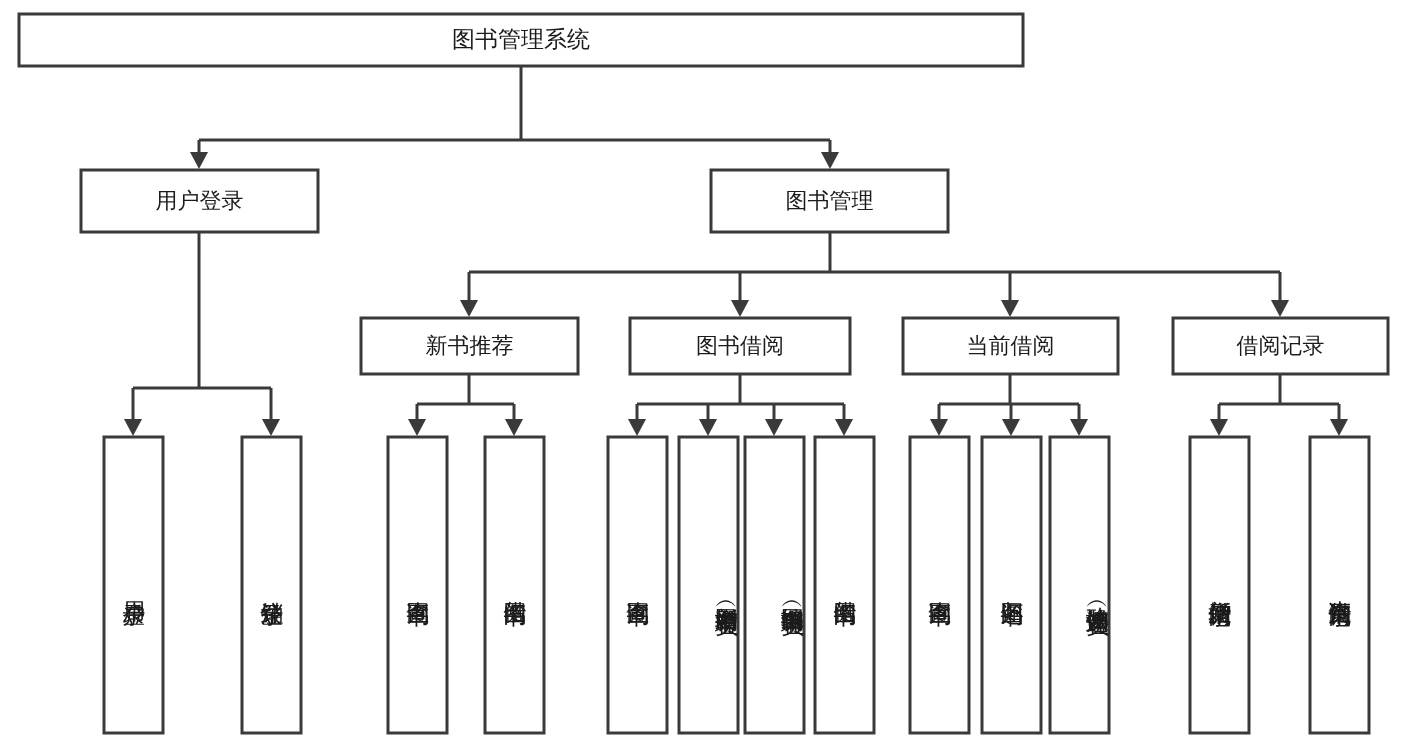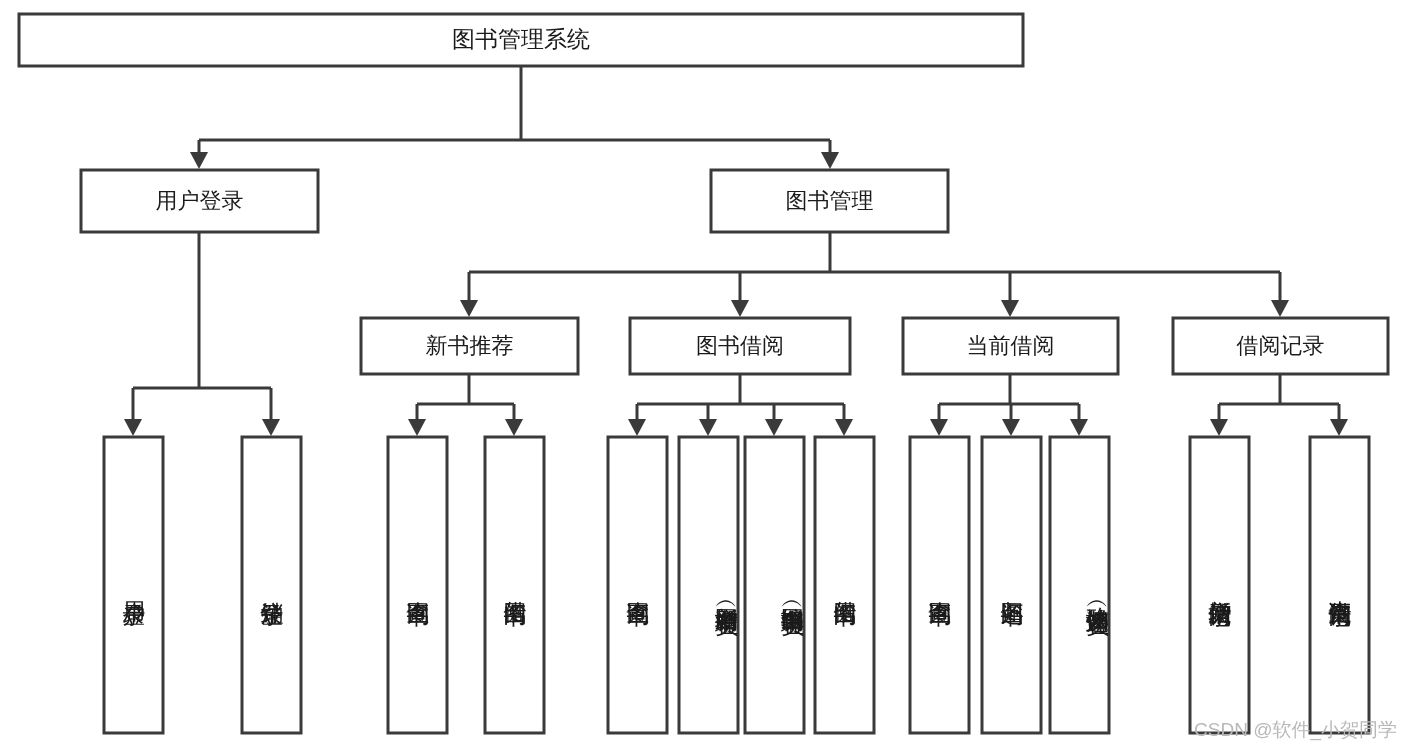--- a/index.html
+++ b/index.html
@@ -189,15 +189,14 @@
       <div class="vlabel" style="left: 679px; top: 445px; width: 59px; height: 296px;">新增图书（管理员）</div>
       <div class="vlabel" style="left: 745px; top: 445px; width: 59px; height: 296px;">编辑图书（管理员）</div>
       <div class="vlabel center" style="left: 815px; top: 437px; width: 59px; height: 296px;">借阅图书</div>
       <div class="vlabel center" style="left: 910px; top: 437px; width: 59px; height: 296px;">查询图书</div>
       <div class="vlabel center" style="left: 982px; top: 437px; width: 59px; height: 296px;">归还图书</div>
       <div class="vlabel" style="left: 1050px; top: 445px; width: 59px; height: 296px;">确认归还（管理员）</div>
       <div class="vlabel center" style="left: 1190px; top: 437px; width: 59px; height: 296px;">新增借阅记录</div>
       <div class="vlabel center" style="left: 1310px; top: 437px; width: 59px; height: 296px;">查询借阅记录</div>
     </div>
 
-  <div class="watermark">CSDN @软件_小贺同学</div>
 
 </div>
 
 </body></html>

